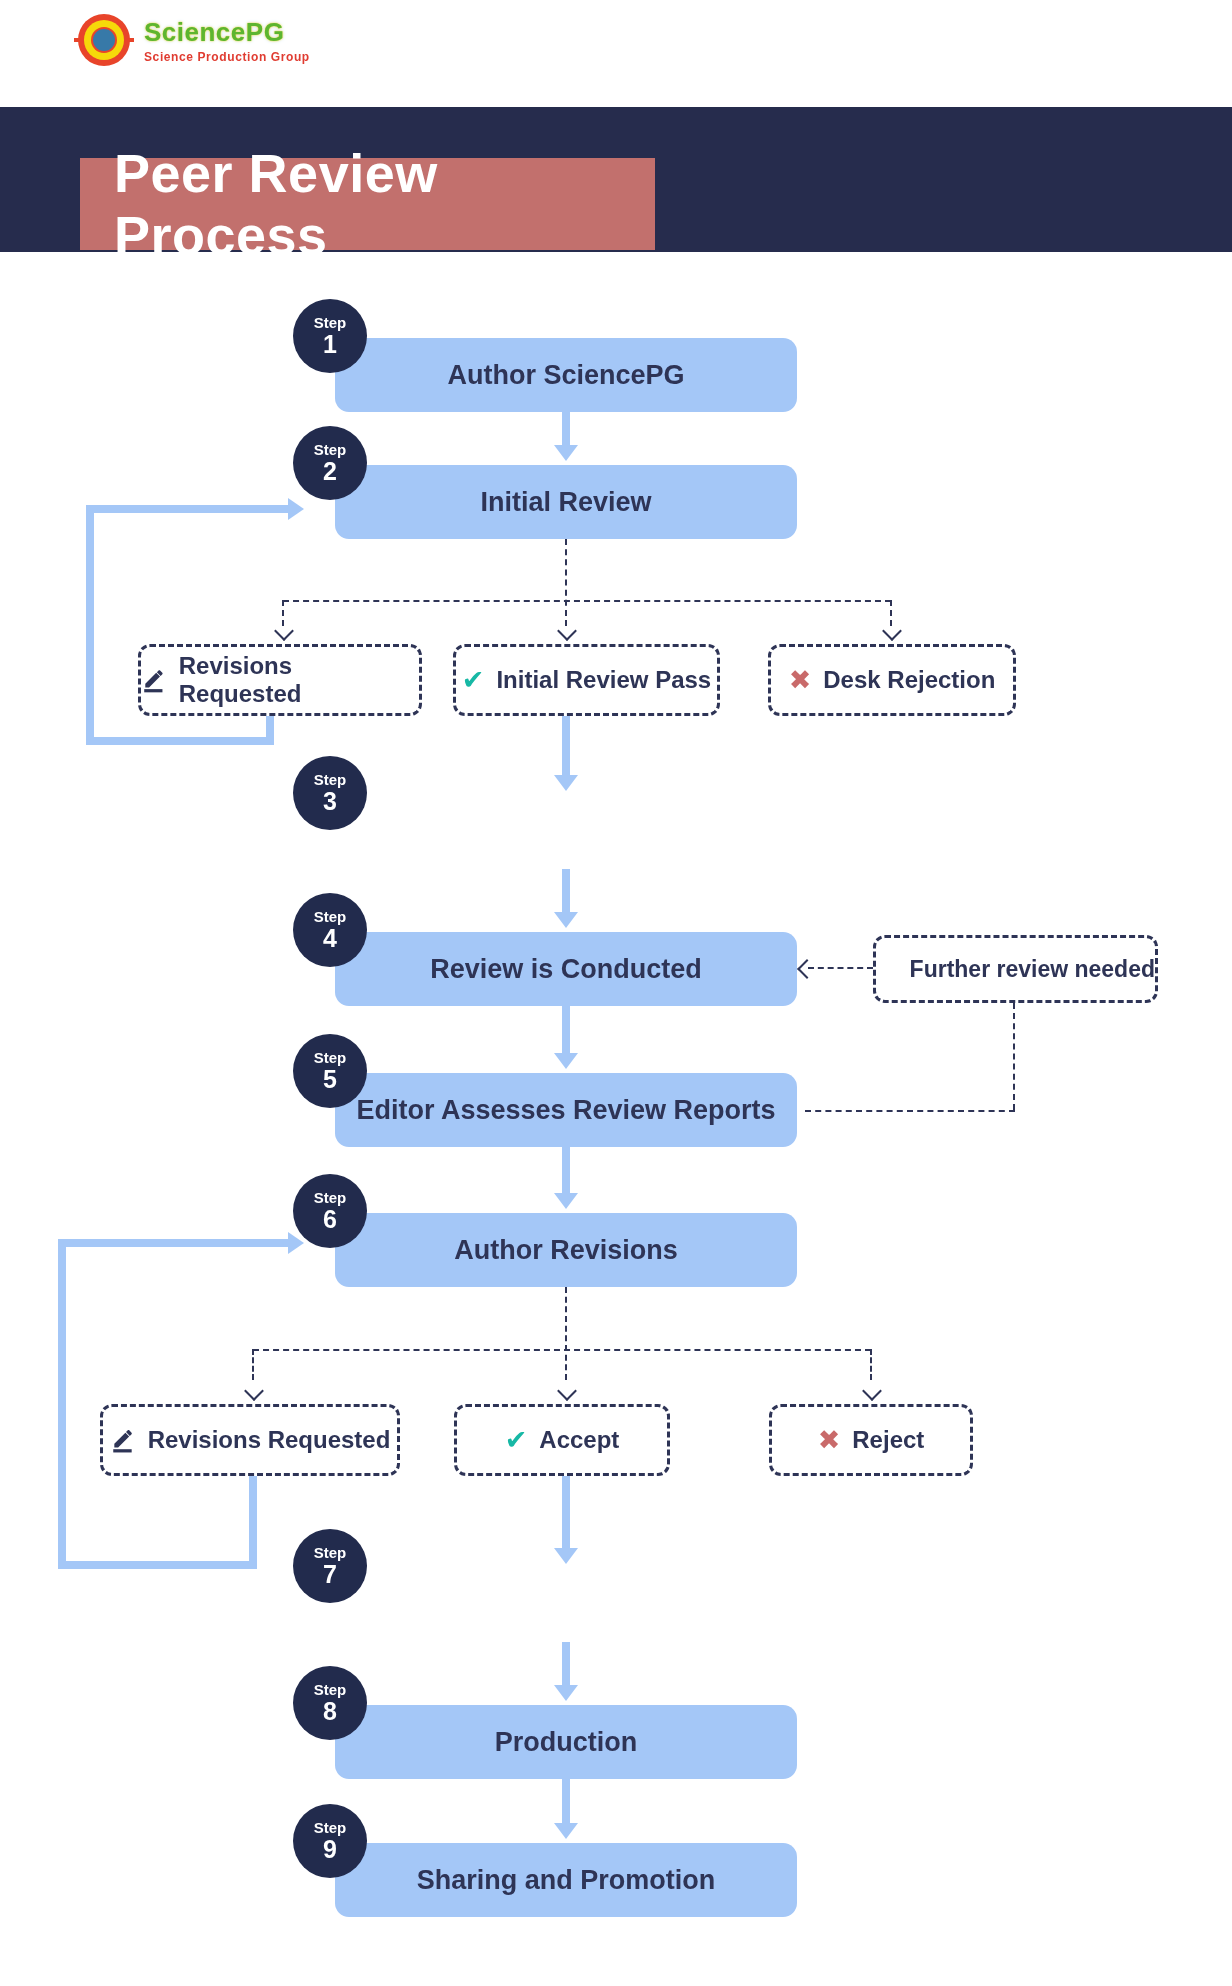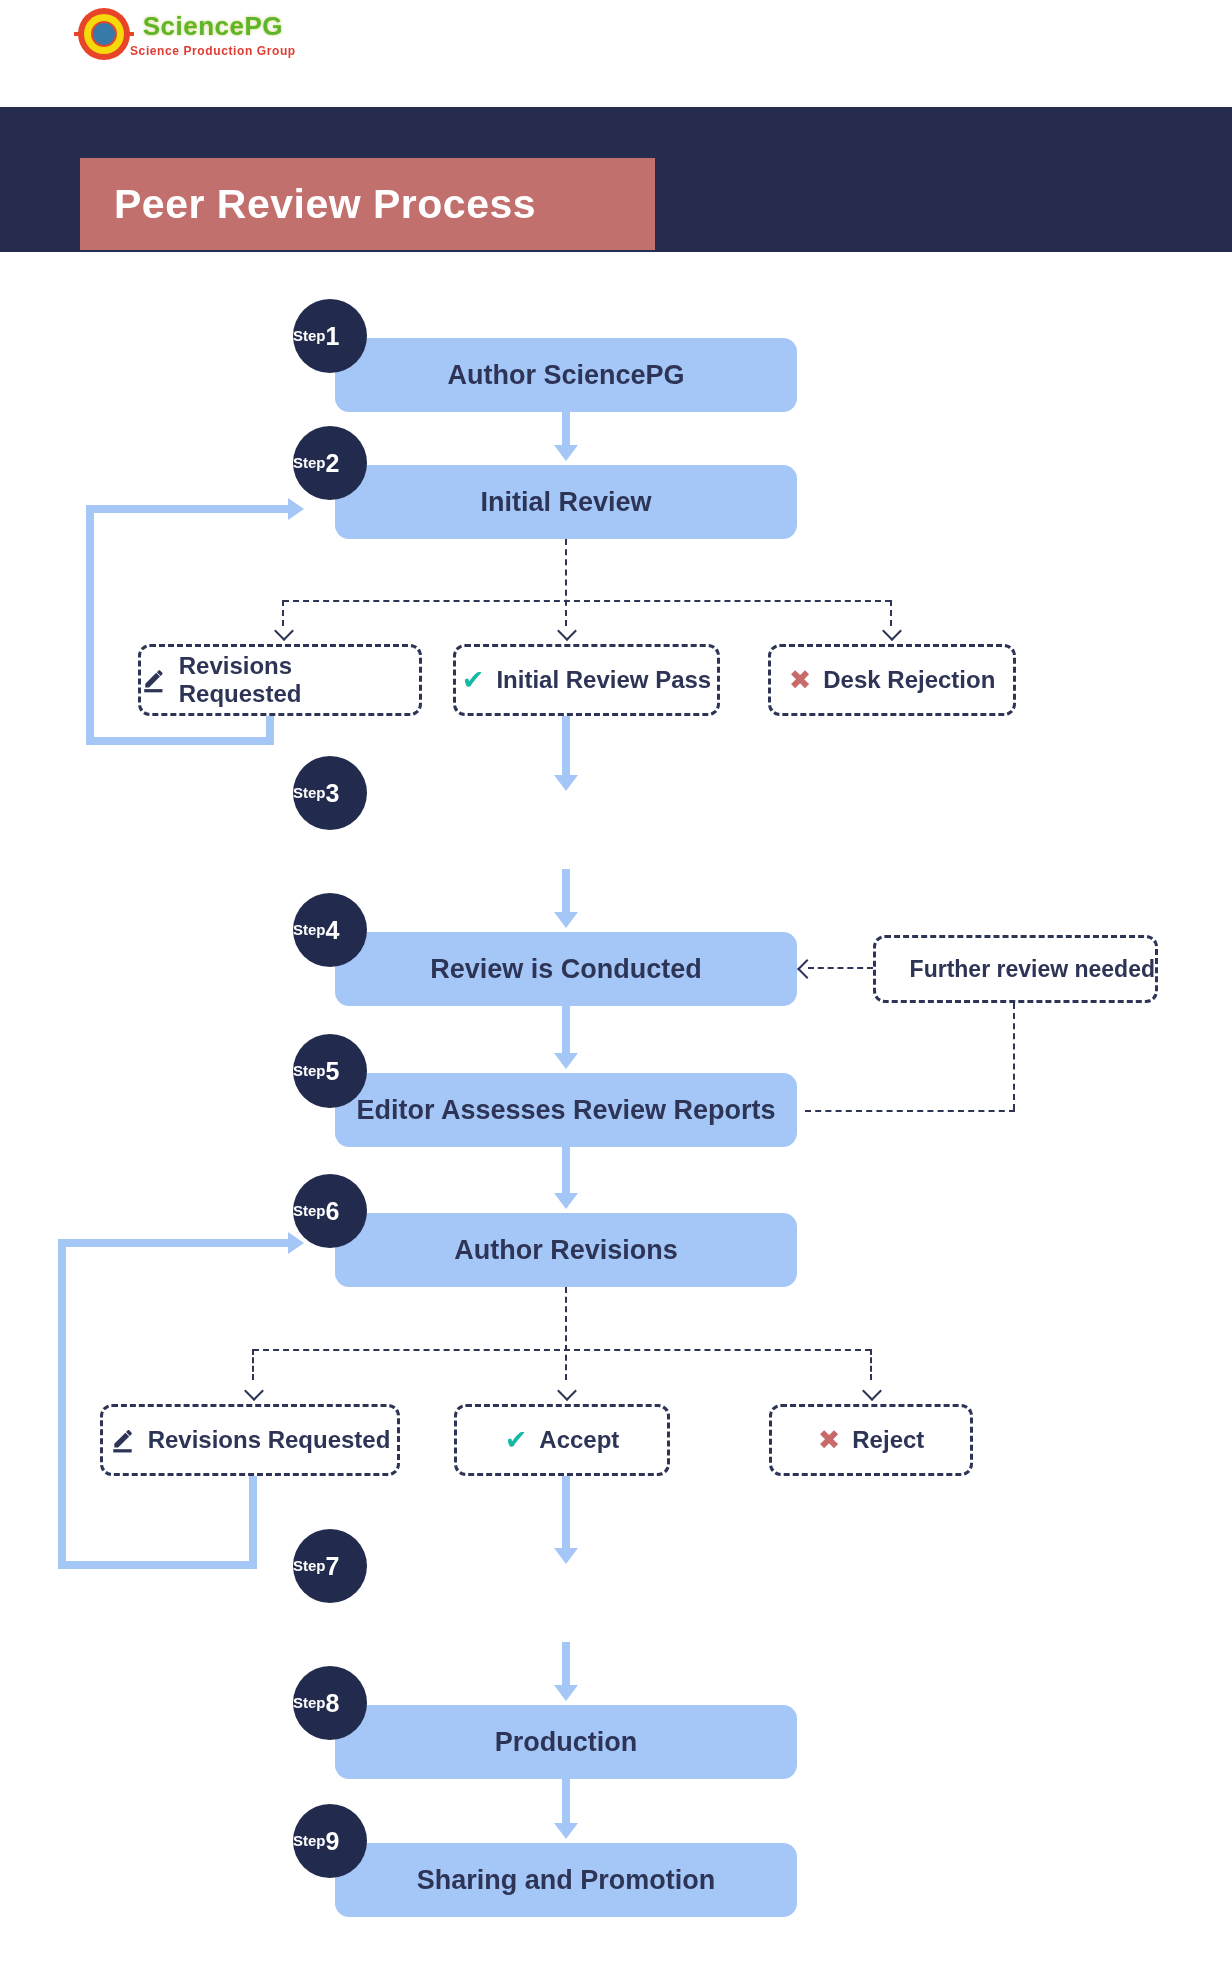--- a/index.html
+++ b/index.html
@@ -3,38 +3,38 @@
 <meta charset="utf-8">
 <style>
   html,body{margin:0;padding:0;background:#ffffff;}
   .canvas{position:relative;width:1232px;height:1986px;background:#ffffff;overflow:hidden;
           font-family:"Liberation Sans","DejaVu Sans",sans-serif;}
   
   .top-white{position:absolute;left:0;top:0;width:1232px;height:107px;background:#ffffff;}
   .navy-band{position:absolute;left:0;top:107px;width:1232px;height:145px;background:#262c4d;}
   .title-box{position:absolute;left:80px;top:158px;width:575px;height:92px;background:#c2706d;
              display:flex;align-items:center;padding-left:34px;box-sizing:border-box;}
-  .title-box h1{margin:0;color:#ffffff;font-size:41px;font-weight:700;letter-spacing:.5px;}
-  .logo{position:absolute;left:78px;top:8px;display:flex;align-items:center;text-align:center;}
+  .title-box h1{margin:0;color:#ffffff;font-size:54px;font-weight:700;letter-spacing:.5px;}
+  .logo{position:absolute;left:78px;top:14px;display:flex;align-items:center;gap:14px;}
   .emblem{position:relative;width:52px;height:52px;}
   .emblem .c{position:absolute;border-radius:50%;}
   .c-red{left:0;top:0;width:52px;height:52px;background:#e8442a;}
   .c-yel{left:6px;top:6px;width:40px;height:40px;background:#f6d90a;}
   .c-red2{left:13px;top:13px;width:26px;height:26px;background:#e8442a;}
   .c-blue{left:15px;top:15px;width:22px;height:22px;background:#3779a8;}
   .emblem .bar{position:absolute;left:-4px;top:24px;width:60px;height:4px;background:#e8442a;}
   .brand{color:#5cb531;font-size:26px;font-weight:700;letter-spacing:.5px;
          text-shadow:0 0 2px #f6d90a,0 0 4px #cfe3f5;}
   .tagline{color:#e03c31;font-size:12px;font-weight:700;letter-spacing:.6px;margin-top:2px;}
   
   .step-box{position:absolute;left:335px;width:462px;height:74px;background:#a4c7f7;border-radius:14px;
             display:flex;align-items:center;justify-content:center;}
   .step-box span{color:#2e3456;font-size:27px;font-weight:700;}
   .badge{position:absolute;left:293px;width:74px;height:74px;border-radius:50%;background:#222b4d;
-         display:flex;flex-direction:row;align-items:center;justify-content:flex-start;line-height:1;z-index:3;}
+         display:flex;flex-direction:column;align-items:center;justify-content:center;line-height:1;z-index:3;}
   .badge .w{color:#ffffff;font-size:15px;font-weight:700;margin-bottom:2px;}
   .badge .n{color:#ffffff;font-size:25px;font-weight:700;}
   .branch-box{position:absolute;height:72px;background:#ffffff;border:3px dashed #2e3456;border-radius:12px;
               display:flex;align-items:center;justify-content:center;gap:12px;box-sizing:border-box;z-index:2;}
   .branch-box span.lbl{color:#2e3456;font-size:24px;font-weight:700;}
   .note-box{position:absolute;left:873px;top:935px;width:285px;height:68px;background:#ffffff;
             border:3px dashed #2e3456;border-radius:12px;display:flex;align-items:center;justify-content:flex-end;
             box-sizing:border-box;z-index:2;}
   .note-box span{color:#2e3456;font-size:23px;font-weight:700;}
   .ic-check{color:#17b8a5;font-size:27px;font-weight:700;}

